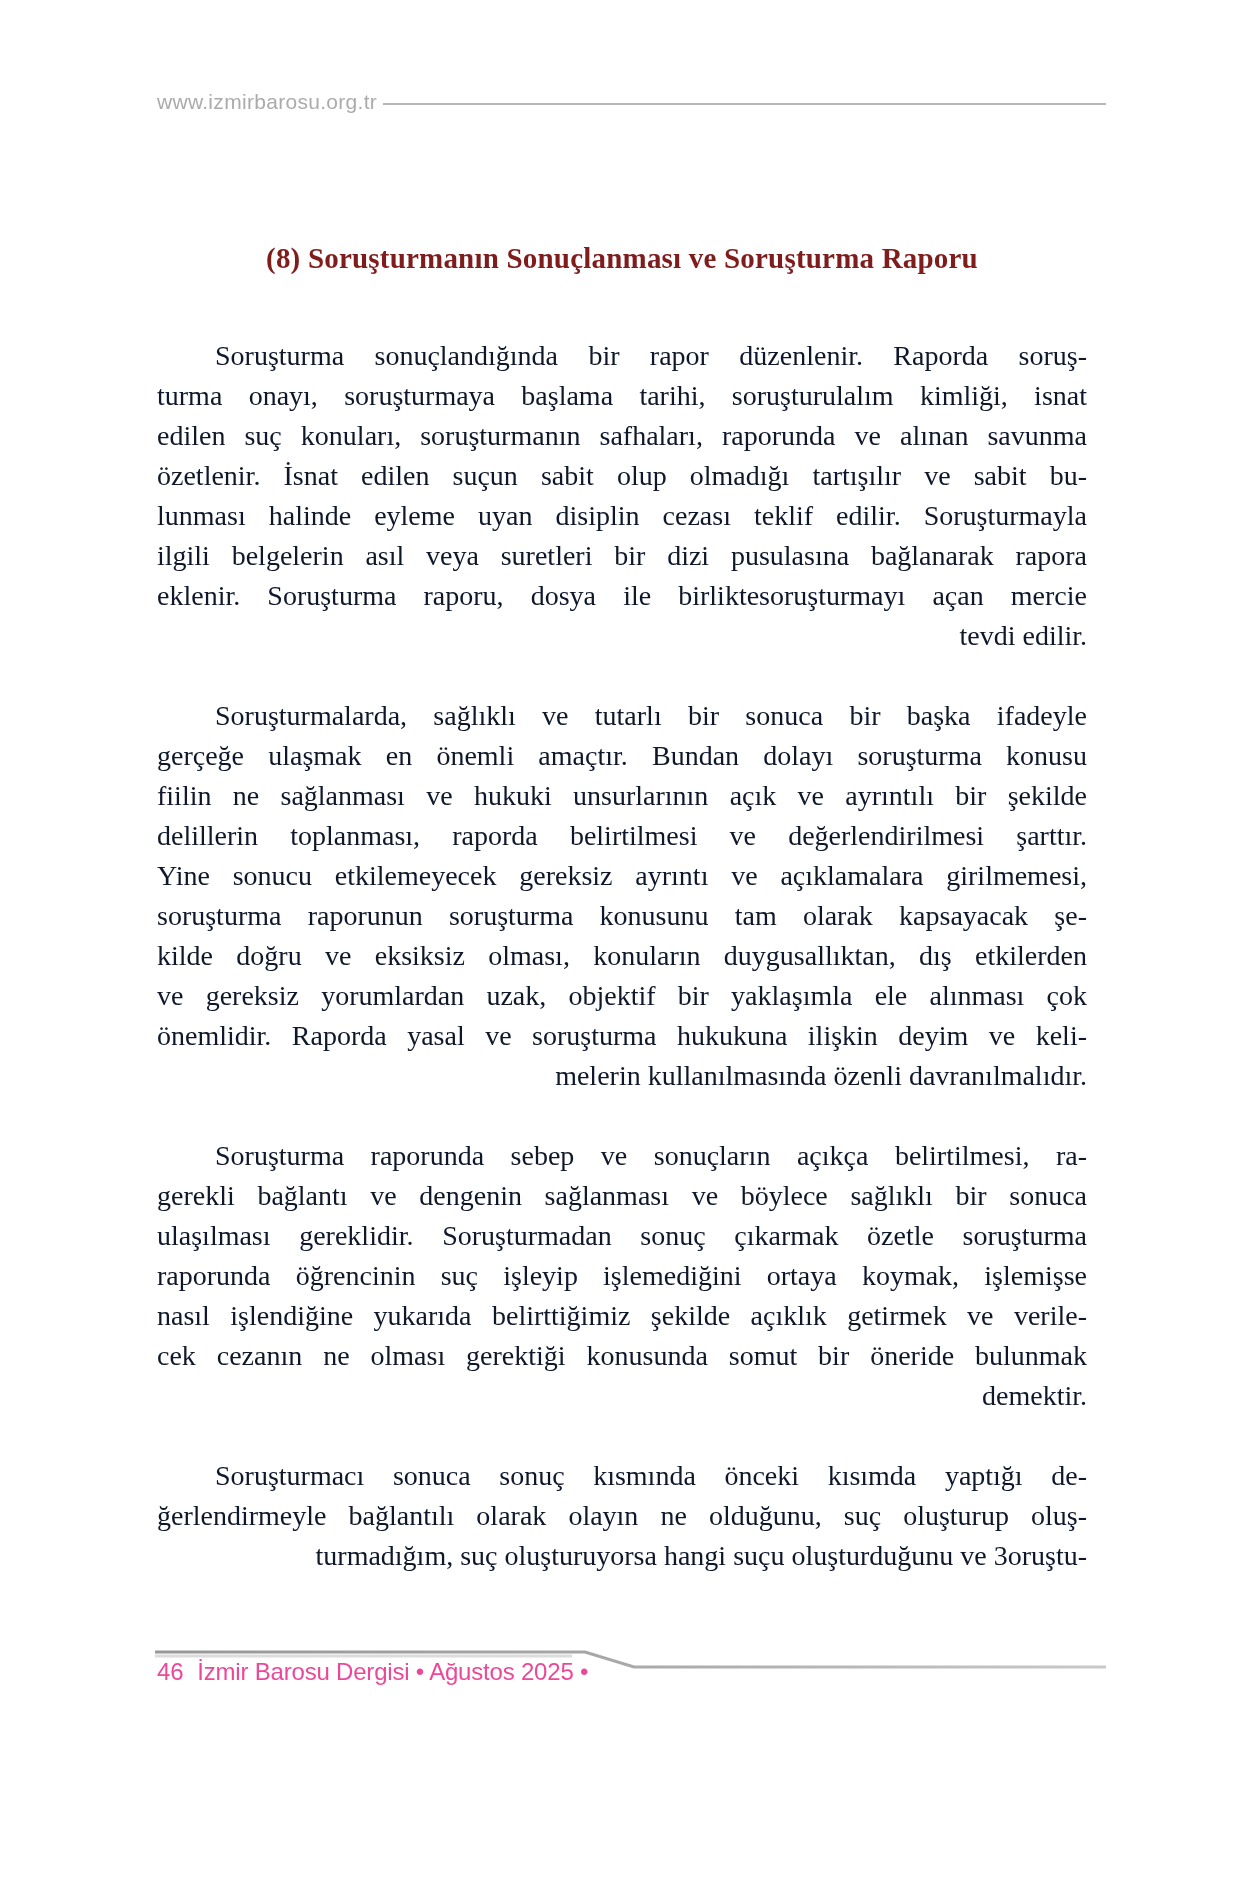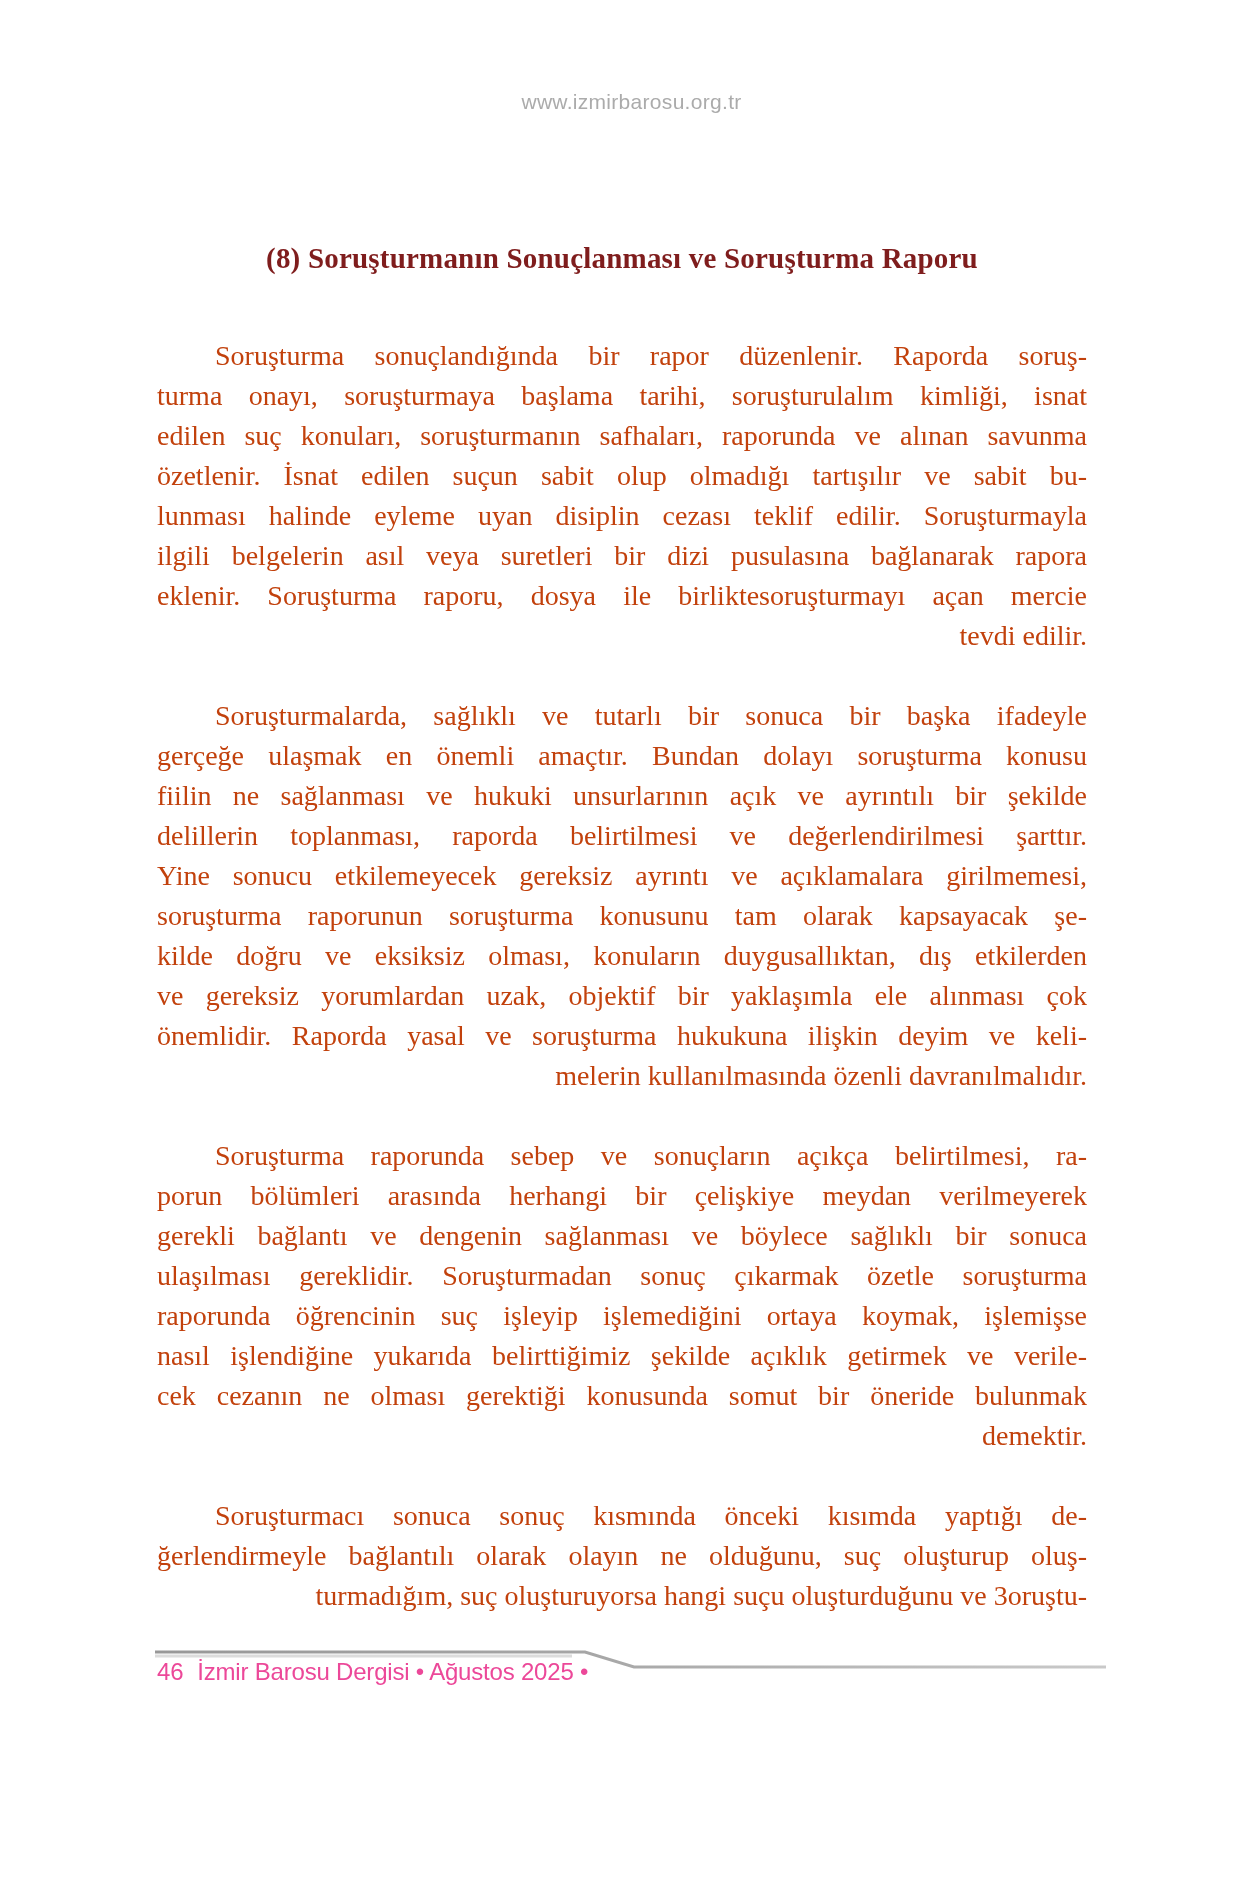--- a/index.html
+++ b/index.html
@@ -22,21 +22,20 @@
     left: 157px;
     right: 154px;
     top: 90px;
     display: flex;
     align-items: center;
     gap: 6px;
     font-family: "Liberation Sans", "DejaVu Sans", sans-serif;
     font-size: 21px;
     color: #ababab;
     letter-spacing: 0.3px;
-    flex-direction: column;
   }
   .header-rule {
     flex: 1;
     height: 0;
     border-top: 2px solid #b6b6b6;
     margin-top: 3px;
   }
 
   
   .heading {
@@ -52,21 +51,21 @@
     letter-spacing: 0.2px;
     font-family: "Liberation Serif", "DejaVu Serif", serif;
   }
 
   
   .doc-body {
     position: absolute;
     left: 157px;
     width: 930px;
     top: 336px;
-    color: #c2410c;
+    color: #0f172a;
     font-size: 28px;
     line-height: 40px;
   }
   .paragraph { margin: 0 0 40px 0; }
   .line {
     white-space: nowrap;
     text-align: right;
   }
   .line.just {
     white-space: normal;
@@ -127,21 +126,20 @@
         <div class="line just">delillerin toplanması, raporda belirtilmesi ve değerlendirilmesi şarttır.</div>
         <div class="line just">Yine sonucu etkilemeyecek gereksiz ayrıntı ve açıklamalara girilmemesi,</div>
         <div class="line just">soruşturma raporunun soruşturma konusunu tam olarak kapsayacak şe-</div>
         <div class="line just">kilde doğru ve eksiksiz olması, konuların duygusallıktan, dış etkilerden</div>
         <div class="line just">ve gereksiz yorumlardan uzak, objektif bir yaklaşımla ele alınması çok</div>
         <div class="line just">önemlidir. Raporda yasal ve soruşturma hukukuna ilişkin deyim ve keli-</div>
         <div class="line">melerin kullanılmasında özenli davranılmalıdır.</div>
       </div>
       <div class="paragraph">
         <div class="line first just">Soruşturma raporunda sebep ve sonuçların açıkça belirtilmesi, ra-</div>
-        <div class="line just">porun bölümleri arasında herhangi bir çelişkiye meydan verilmeyerek</div>
         <div class="line just">gerekli bağlantı ve dengenin sağlanması ve böylece sağlıklı bir sonuca</div>
         <div class="line just">ulaşılması gereklidir. Soruşturmadan sonuç çıkarmak özetle soruşturma</div>
         <div class="line just">raporunda öğrencinin suç işleyip işlemediğini ortaya koymak, işlemişse</div>
         <div class="line just">nasıl işlendiğine yukarıda belirttiğimiz şekilde açıklık getirmek ve verile-</div>
         <div class="line just">cek cezanın ne olması gerektiği konusunda somut bir öneride bulunmak</div>
         <div class="line">demektir.</div>
       </div>
       <div class="paragraph">
         <div class="line first just">Soruşturmacı sonuca sonuç kısmında önceki kısımda yaptığı de-</div>
         <div class="line just">ğerlendirmeyle bağlantılı olarak olayın ne olduğunu, suç oluşturup oluş-</div>

